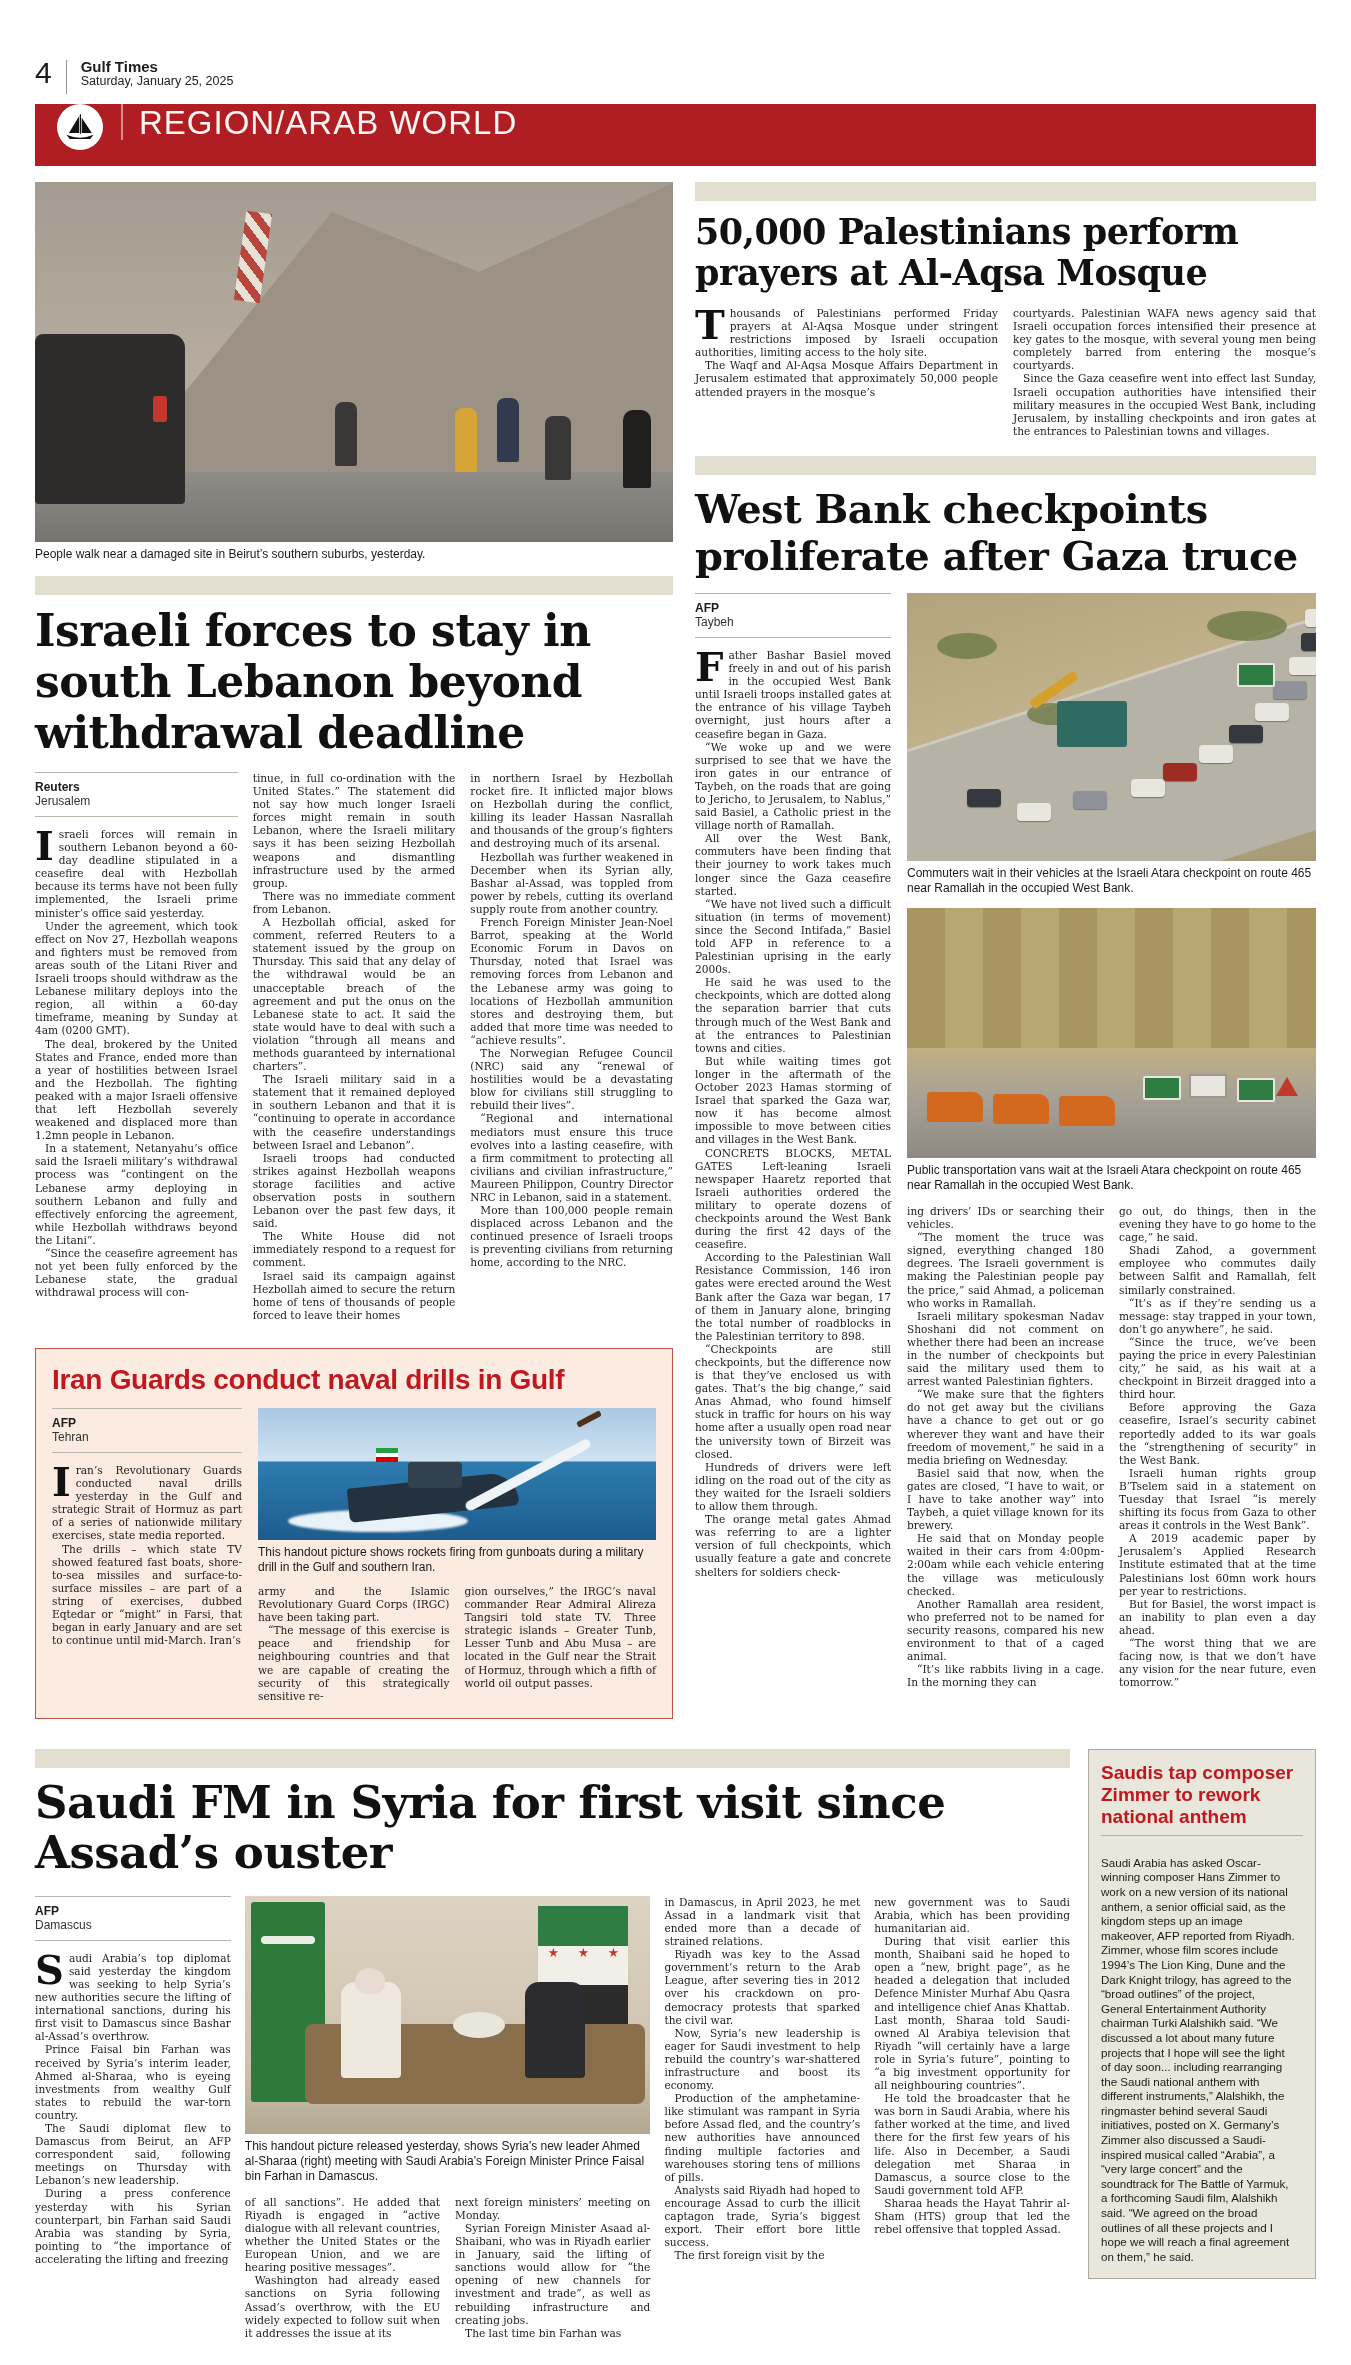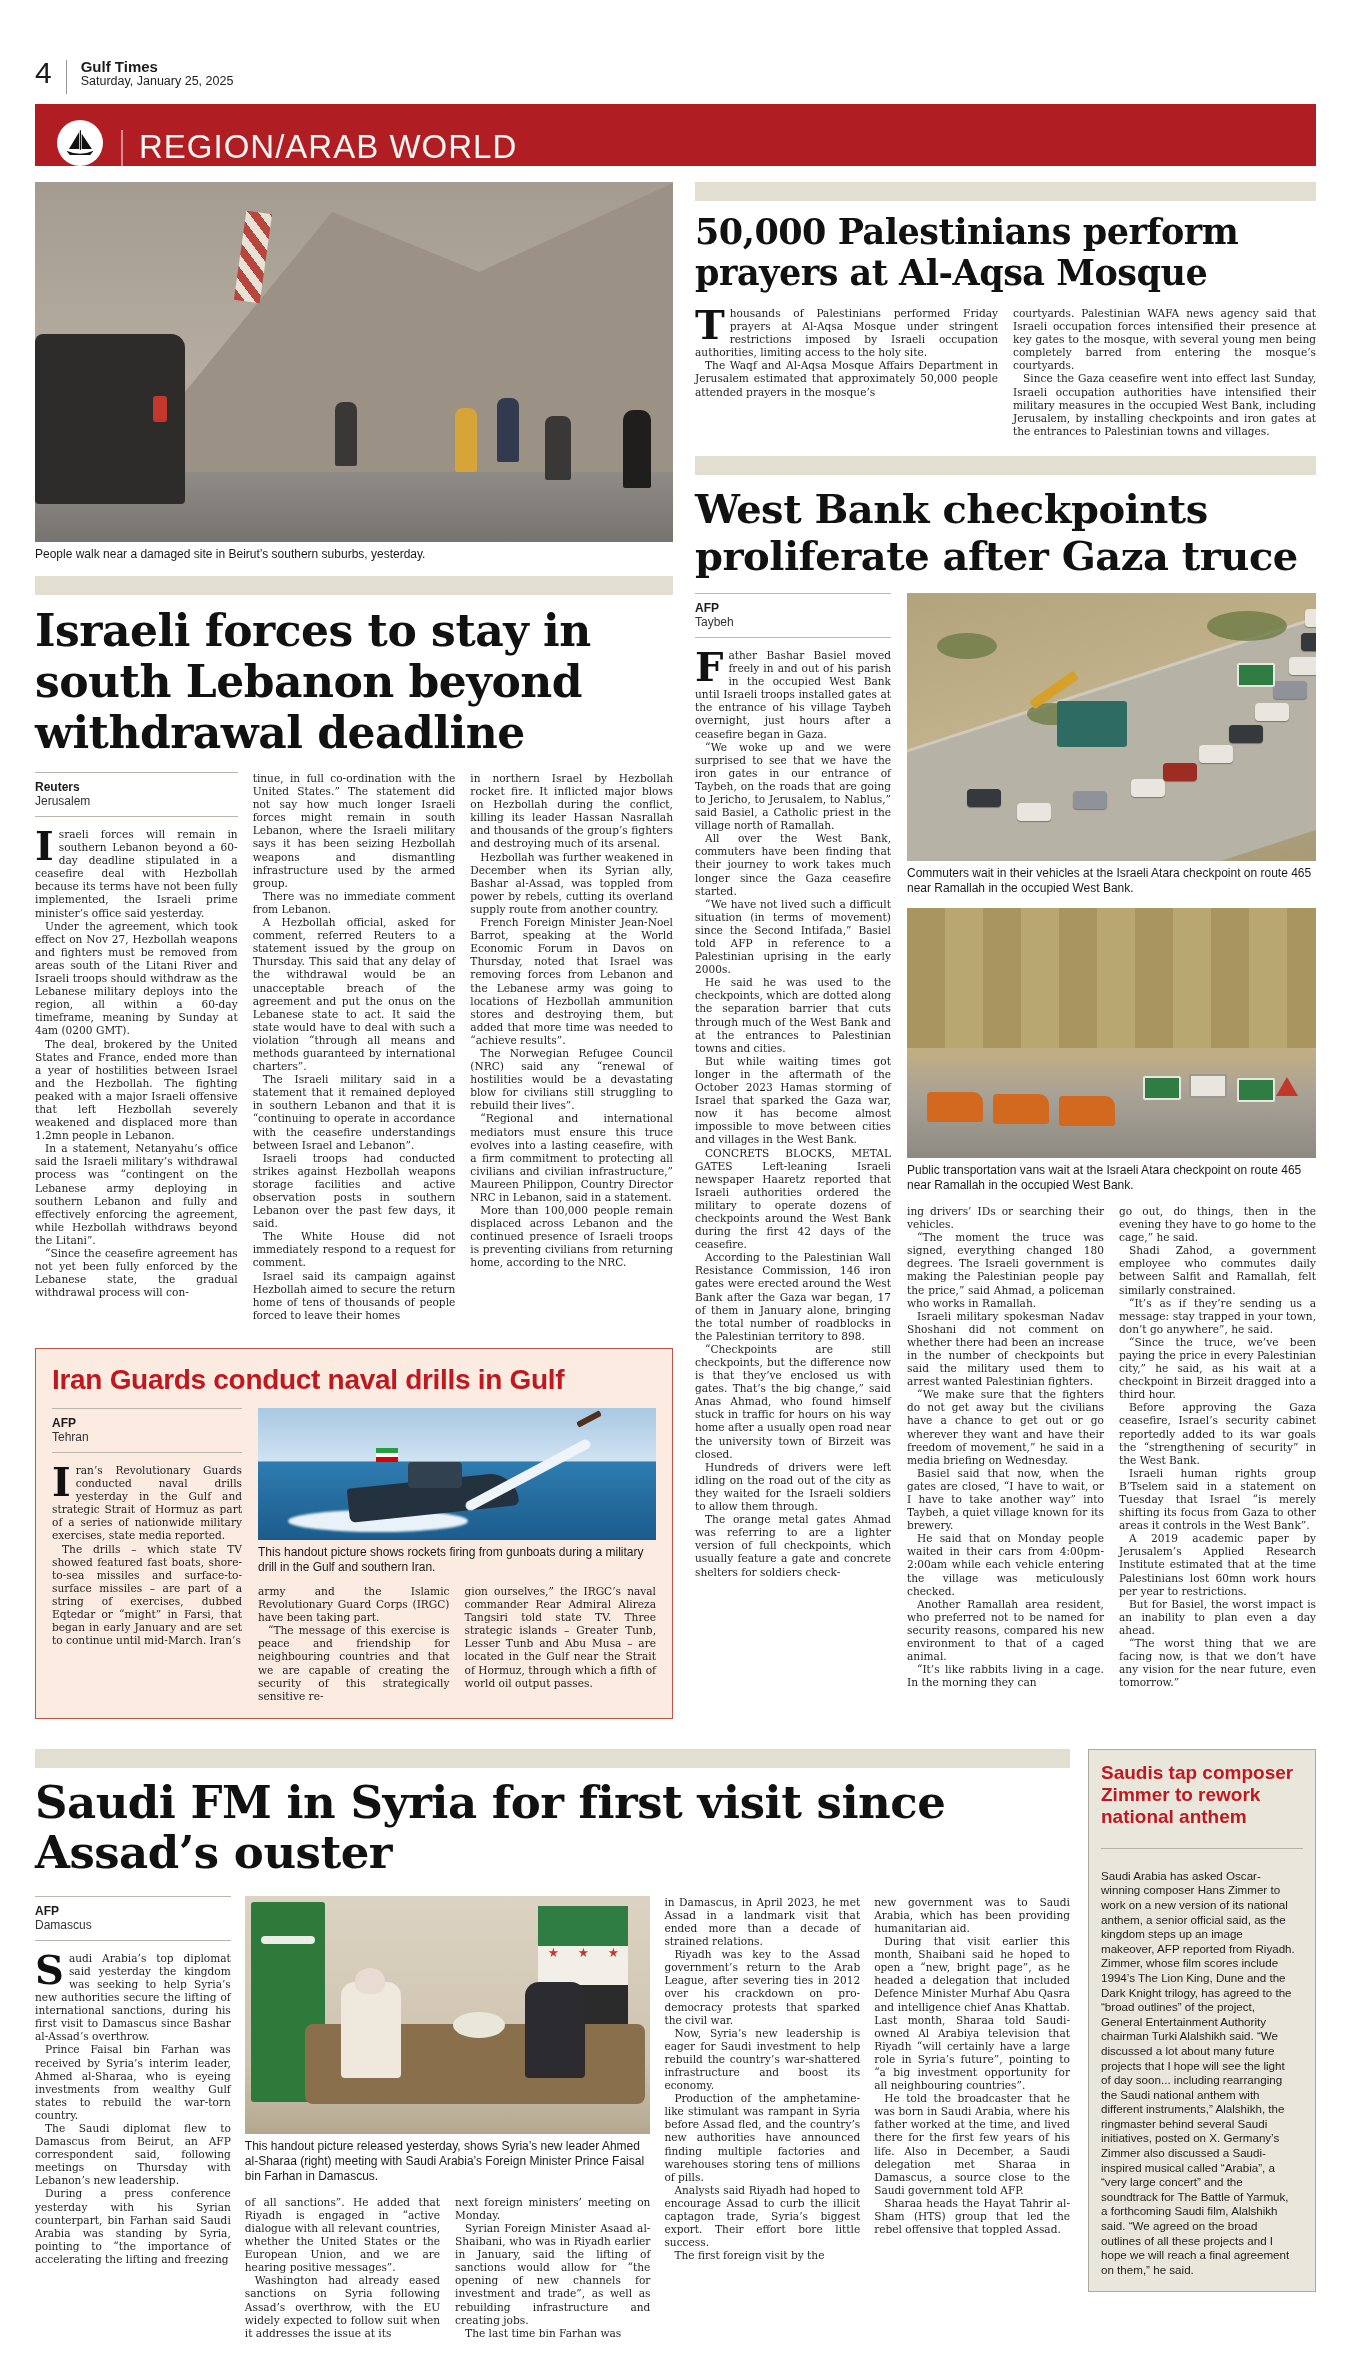--- a/index.html
+++ b/index.html
@@ -8,21 +8,21 @@
   .inner{padding:0 35px;}
 
   
   .masthead{display:flex;align-items:flex-start;gap:14px;padding-top:58px;}
   .pagenum{font-family:"Liberation Sans",sans-serif;font-size:30px;font-weight:400;line-height:30px;}
   .mast-rule{width:1px;height:34px;background:#999;margin-top:2px;}
   .mast-meta{font-family:"Liberation Sans",sans-serif;line-height:15px;padding-top:1px;}
   .paper-name{font-size:15px;font-weight:bold;}
   .paper-date{font-size:12.5px;color:#222;}
 
-  .banner{margin-top:10px;height:62px;background:#b01e23;display:flex;align-items:flex-end;
+  .banner{margin-top:10px;height:62px;background:#b01e23;display:flex;align-items:flex-start;
           padding:0 0 0 22px;}
   .banner-logo{width:46px;height:46px;border-radius:50%;background:#fff;display:flex;
                align-items:center;justify-content:center;flex:0 0 auto;}
   .banner-sep{width:2px;height:36px;background:#d98a8c;margin:0 16px 0 18px;}
   .banner-title{font-family:"Liberation Sans",sans-serif;font-size:33px;color:#fdf6f2;
                 letter-spacing:1px;font-weight:400;}
 
   
   .kicker{height:19px;background:#e2dfd0;margin-bottom:10px;}
   .headline{font-weight:bold;color:#111;letter-spacing:-0.5px;margin:2px 0 14px 0;}
@@ -127,21 +127,21 @@
       clip-path:polygon(50% 0,61% 35%,98% 35%,68% 57%,79% 91%,50% 70%,21% 91%,32% 57%,2% 35%,39% 35%);}
   .sofa{position:absolute;left:60px;bottom:30px;width:340px;height:80px;background:#8a6f4d;border-radius:8px;}
   .man{position:absolute;bottom:56px;width:60px;height:96px;border-radius:14px 14px 4px 4px;background:#efe9dd;}
   .man.dark{background:#2c2c30;}
   .ghutra{position:absolute;width:30px;height:26px;background:#e8dcd2;border-radius:50% 50% 40% 40%;}
   .flowers{position:absolute;left:208px;bottom:96px;width:52px;height:26px;background:#e9e6da;border-radius:50%;}
 
   .sidebar{flex:0 0 202px;background:#e9e7dc;border:1px solid #adaa9d;padding:12px 12px 14px 12px;
            align-self:flex-start;}
   .sb-title{font-family:"Liberation Sans",sans-serif;font-size:19px;line-height:22px;font-weight:bold;
-            color:#c0181f;margin:0 0 20px 0;border-bottom:1px solid #b5b2a4;padding-bottom:20px;}
+            color:#c0181f;margin:0 0 20px 0;border-bottom:1px solid #b5b2a4;padding-bottom:7px;}
   .sb-body p{font-family:"Liberation Sans",sans-serif;font-size:11.6px;line-height:14.6px;
              margin:8px 7px 0 0;text-indent:0;text-align:left;}
 </style>
 </head>
 <body>
 
 <div class="page">
   <div class="inner">
 
     <div class="masthead">

